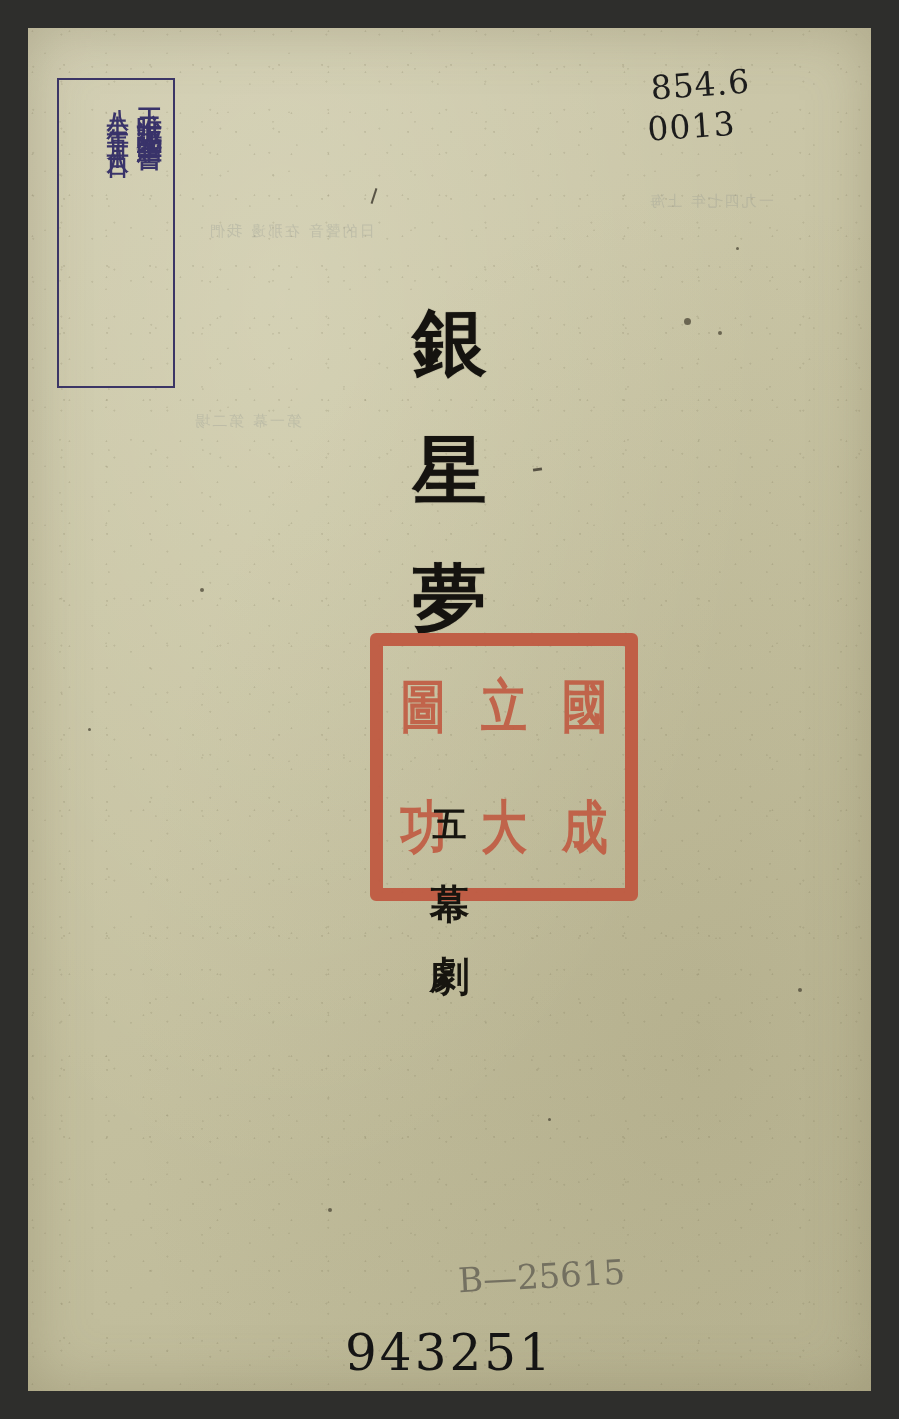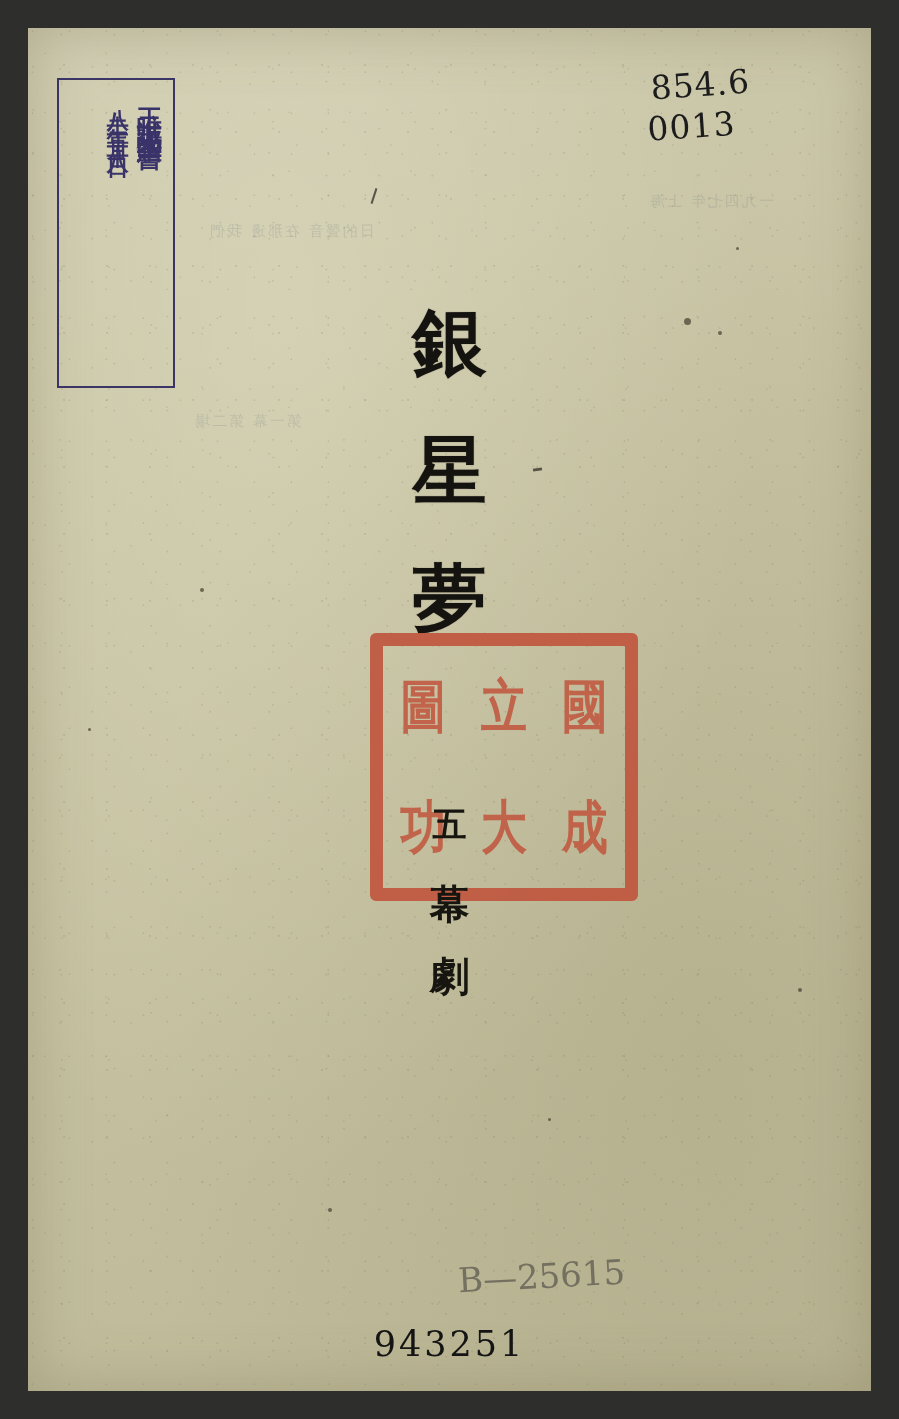--- a/index.html
+++ b/index.html
@@ -187,21 +187,21 @@
   }
 
   
   #accession {
     position: absolute;
     left: 0; right: 0;
     top: 1296px;
     text-align: center;
     color: #141414;
     font-family: "DejaVu Serif", serif;
-    font-size: 35px;
+    font-size: 50px;
     letter-spacing: 3px;
     font-weight: 400;
   }
 
   
   .speck {
     position: absolute;
     border-radius: 50%;
     background: #4b4535;
     opacity: .75;

